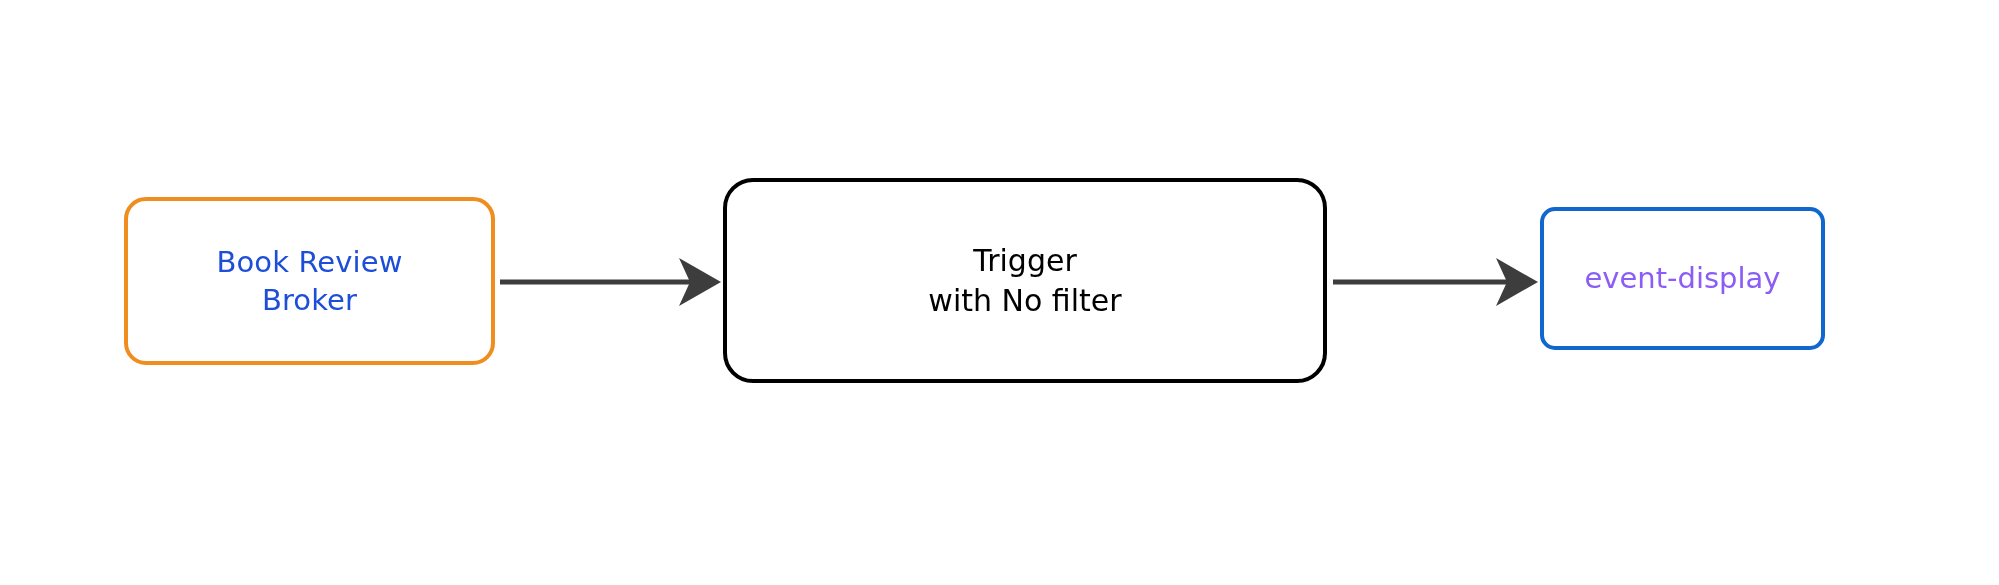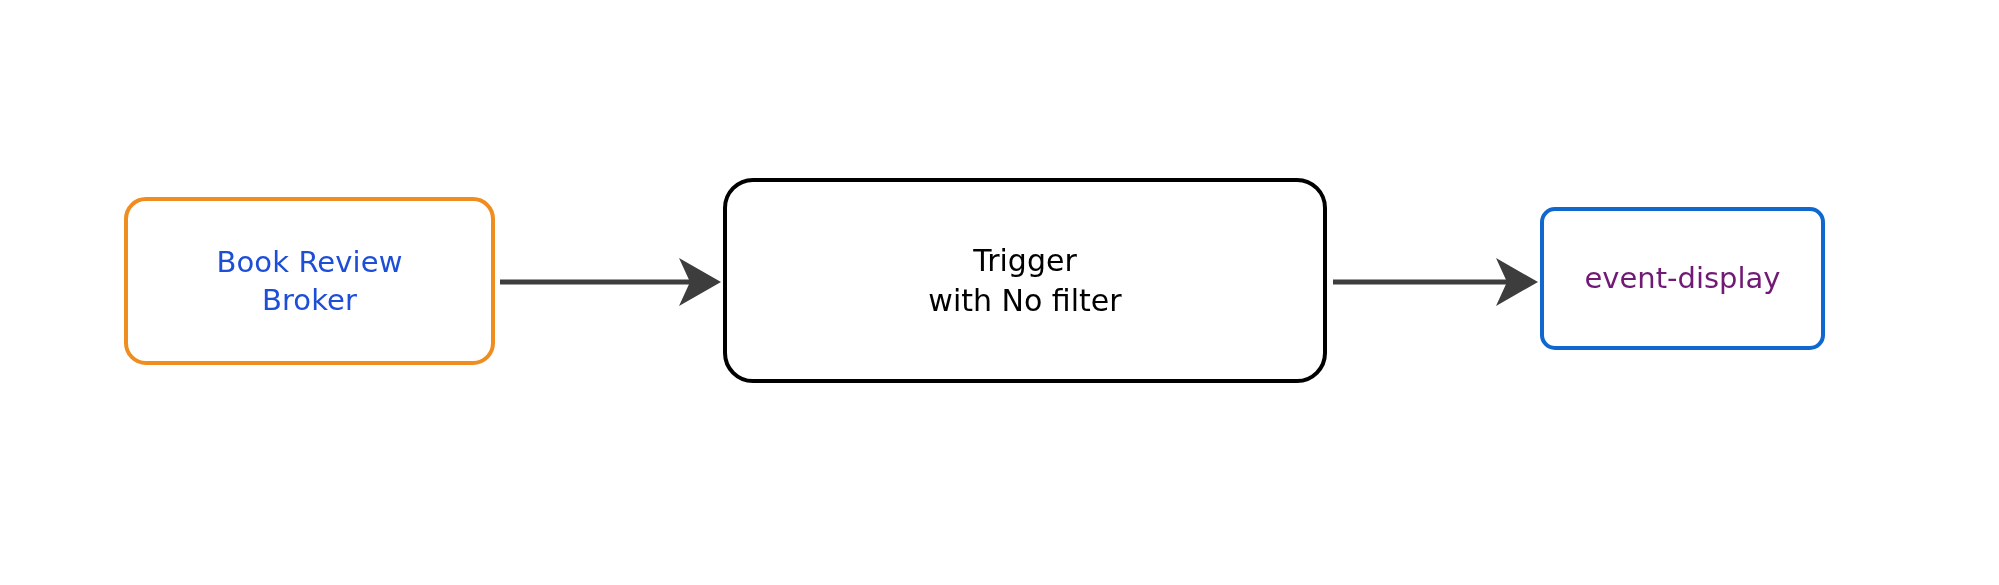--- a/index.html
+++ b/index.html
@@ -56,21 +56,21 @@
   }
 
   
   #node-sink {
     left: 1540px;
     top: 207px;
     width: 285px;
     height: 143px;
     border: 4px solid #1068cf;
     border-radius: 15px;
-    color: #701a75;
+    color: #8b5cf6;
     font-size: 29px;
   }
 
   
   .edge {
     position: absolute;
     top: 0;
     left: 0;
     width: 1999px;
     height: 585px;

